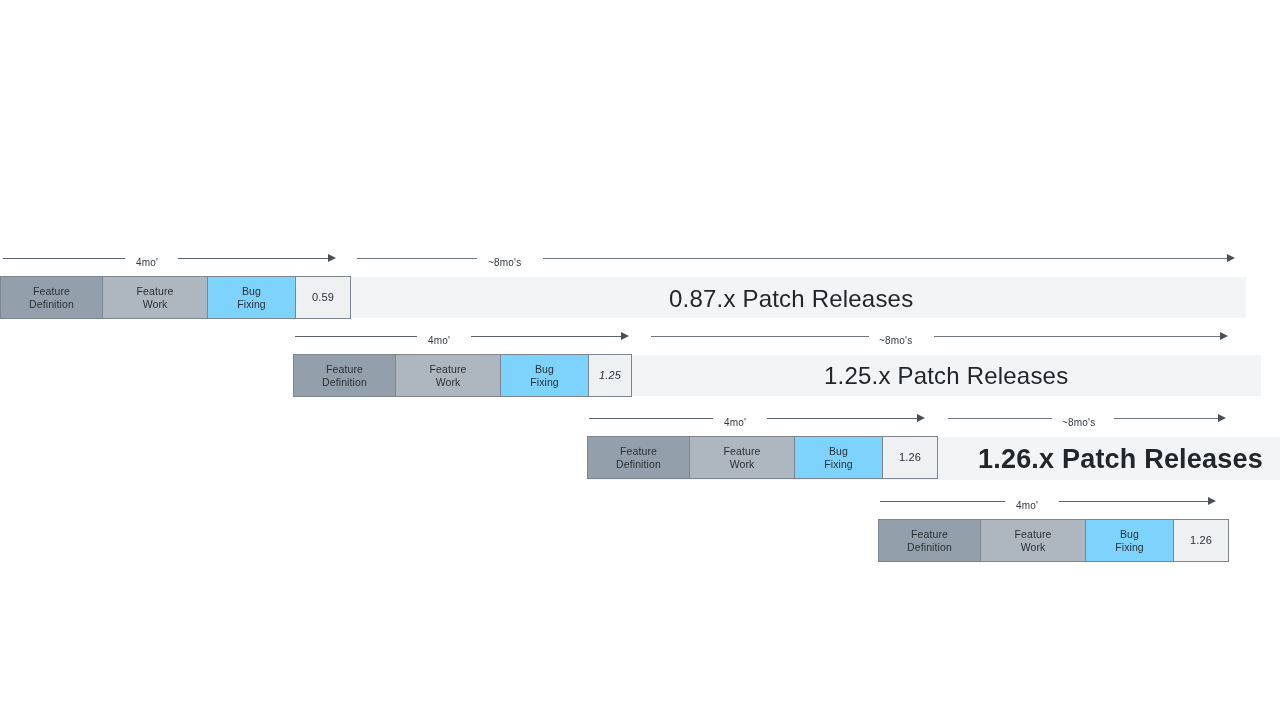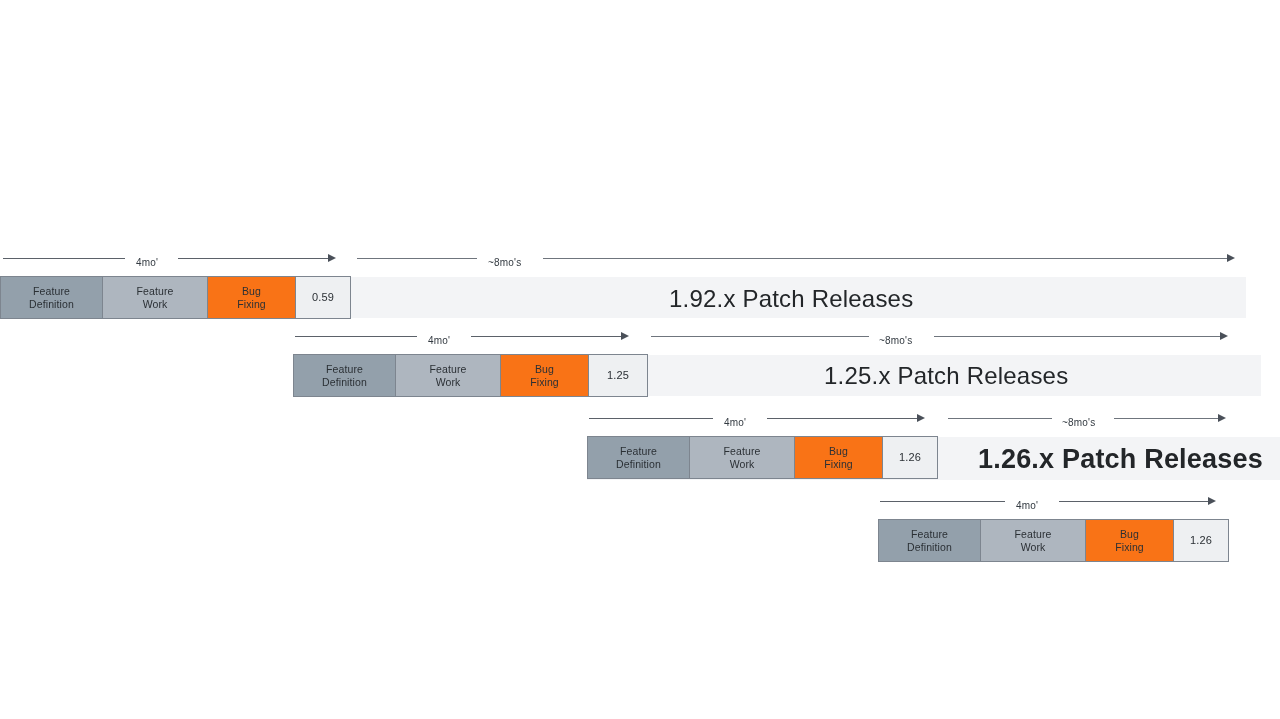--- a/index.html
+++ b/index.html
@@ -59,21 +59,21 @@
     justify-content: center;
     text-align: center;
     line-height: 1.15;
     color: #2b3035;
     font-size: 10.5px;
     letter-spacing: 0.1px;
   }
   .phase-box + .phase-box { border-left: 1px solid #7d858f; margin-left: -1px; }
   .ph-def  { background: #93a0ab; }
   .ph-work { background: #aeb6bf; }
-  .ph-bug  { background: #f97316; }
+  .ph-bug  { background: #7dd3fc; }
   .ph-ver  { background: #eef0f2; font-size: 11px; }
 
   
   .measure {
     position: absolute;
     height: 22px;
   }
   .m-seg {
     position: absolute;
     top: 9px;
@@ -101,21 +101,21 @@
 </style>
 </head>
 <body>
 
 <div id="diagram">
 
   <div class="release-row">
 
     <div class="patch-bar" style="left:0px; top:277px; width:1246px; height:41px;"></div>
 
-    <div class="patch-label" style="left:669px; top:285px; font-size:24px;">1.92.x Patch Releases</div>
+    <div class="patch-label" style="left:669px; top:285px; font-size:24px;">0.87.x Patch Releases</div>
 
     <div class="measure" style="left:0px; top:249px; width:340px;">
       <div class="m-seg" style="left:3px; width:122px;"></div>
       <div class="m-label" style="left:136px;">4mo'</div>
       <div class="m-seg" style="left:178px; width:152px;"></div>
       <div class="m-head" style="left:328px;"></div>
     </div>
 
     <div class="measure" style="left:357px; top:249px; width:880px;">
       <div class="m-seg thin" style="left:0px; width:120px;"></div>
@@ -181,21 +181,21 @@
           <span>Feature</span><br>
           <span>Work</span>
         </span>
       </div>
       <div class="phase-box ph-bug" style="width:89px;">
         <span>
           <span>Bug</span><br>
           <span>Fixing</span>
         </span>
       </div>
-      <div class="phase-box ph-ver" style="width:60px;">
+      <div class="phase-box ph-ver" style="width:44px;font-style:italic;">
         <span>1.25</span>
       </div>
     </div>
   </div>
 
   <div class="release-row">
 
     <div class="patch-bar" style="left:587px; top:437px; width:693px; height:43px;"></div>
 
     <div class="patch-label" style="left:978px; top:444px; font-size:27px;font-weight:bold;">1.26.x Patch Releases</div>

